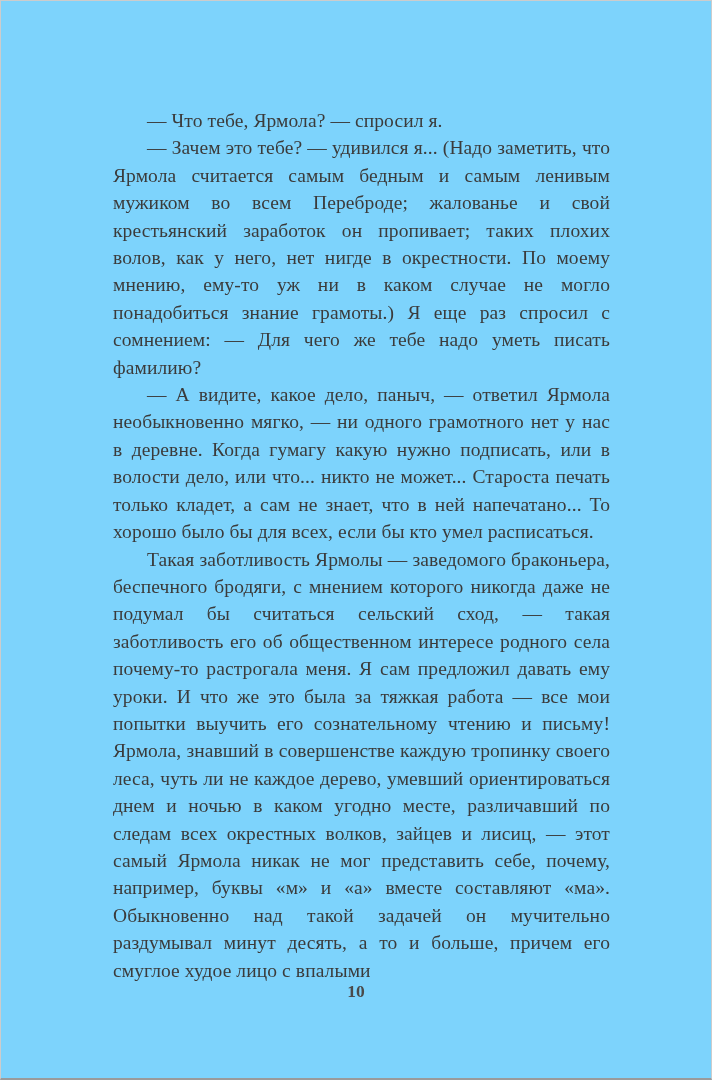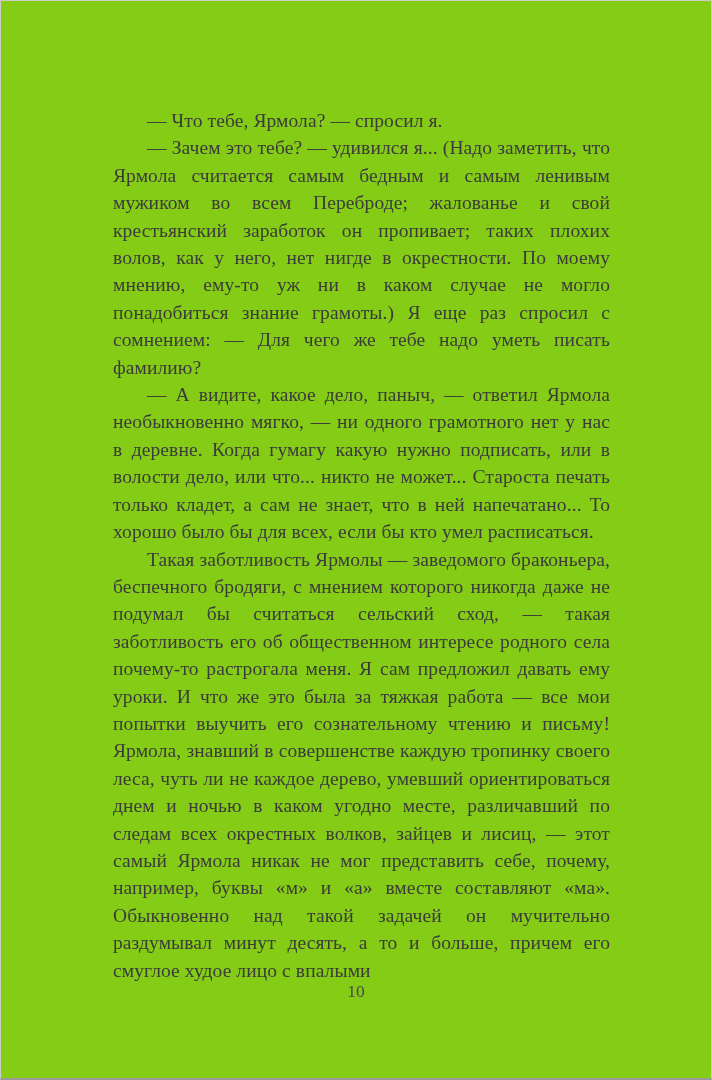--- a/index.html
+++ b/index.html
@@ -14,21 +14,21 @@
     box-sizing: border-box;
     position: relative;
     overflow: hidden;
   }
   .page-frame {
     position: absolute;
     top: 0; left: 0; right: 0; bottom: 0;
     border: 1px solid #cccccc;
     border-bottom: 2px solid #9a9a9a;
     box-sizing: border-box;
-    background: #84cc16;
+    background: #7dd3fc;
   }
   .text-block {
     position: absolute;
     left: 112px;
     width: 497px;
     top: 106px;
     color: #3b3b3b;
     font-size: 19.5px;
     line-height: 27.4px;
     text-align: justify;
@@ -42,20 +42,21 @@
     text-indent: 34px;
   }
   .page-number {
     position: absolute;
     left: 0;
     right: 0;
     bottom: 76px;
     text-align: center;
     font-size: 17.5px;
     color: #4a4a4a;
+    font-weight: bold;
   }
 </style>
 </head>
 <body>
 
 <div class="page-frame">
   <div class="text-block">
     <p>— Что тебе, Ярмола? — спросил я.</p>
     <p>— Зачем это тебе? — удивился я... (Надо заметить, что Ярмола считается самым бедным и самым ленивым мужиком во всем Переброде; жалованье и свой крестьянский заработок он пропивает; таких плохих волов, как у него, нет нигде в окрестности. По моему мнению, ему-то уж ни в каком случае не могло понадобиться знание грамоты.) Я еще раз спросил с сомнением: — Для чего же тебе надо уметь писать фамилию?</p>
     <p>— А видите, какое дело, паныч, — ответил Ярмола необыкновенно мягко, — ни одного грамотного нет у нас в деревне. Когда гумагу какую нужно подписать, или в волости дело, или что... никто не может... Староста печать только кладет, а сам не знает, что в ней напечатано... То хорошо было бы для всех, если бы кто умел расписаться.</p>

